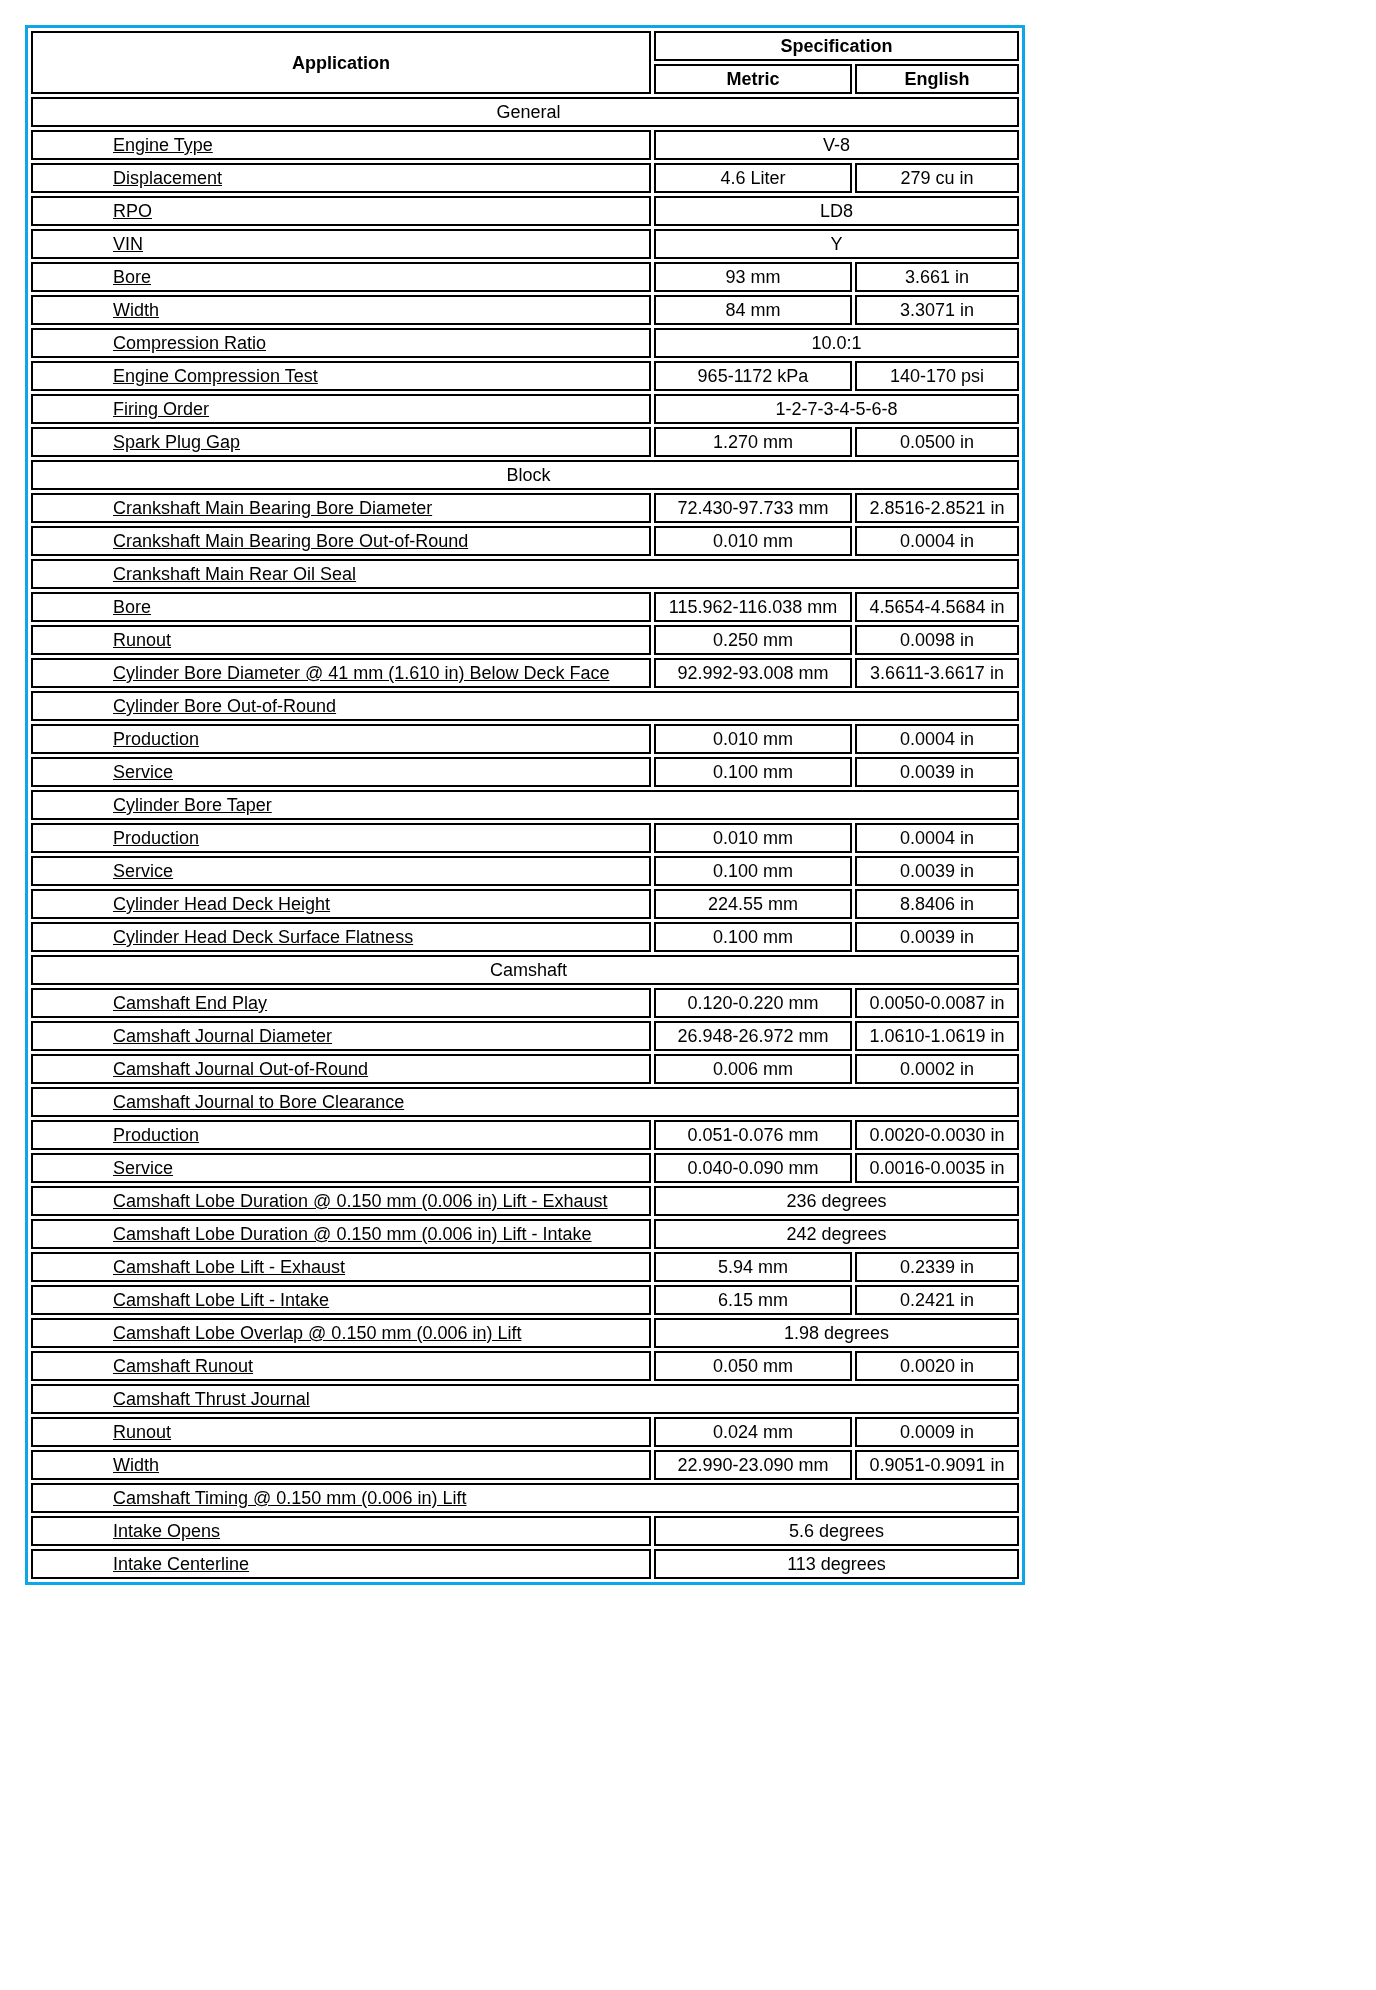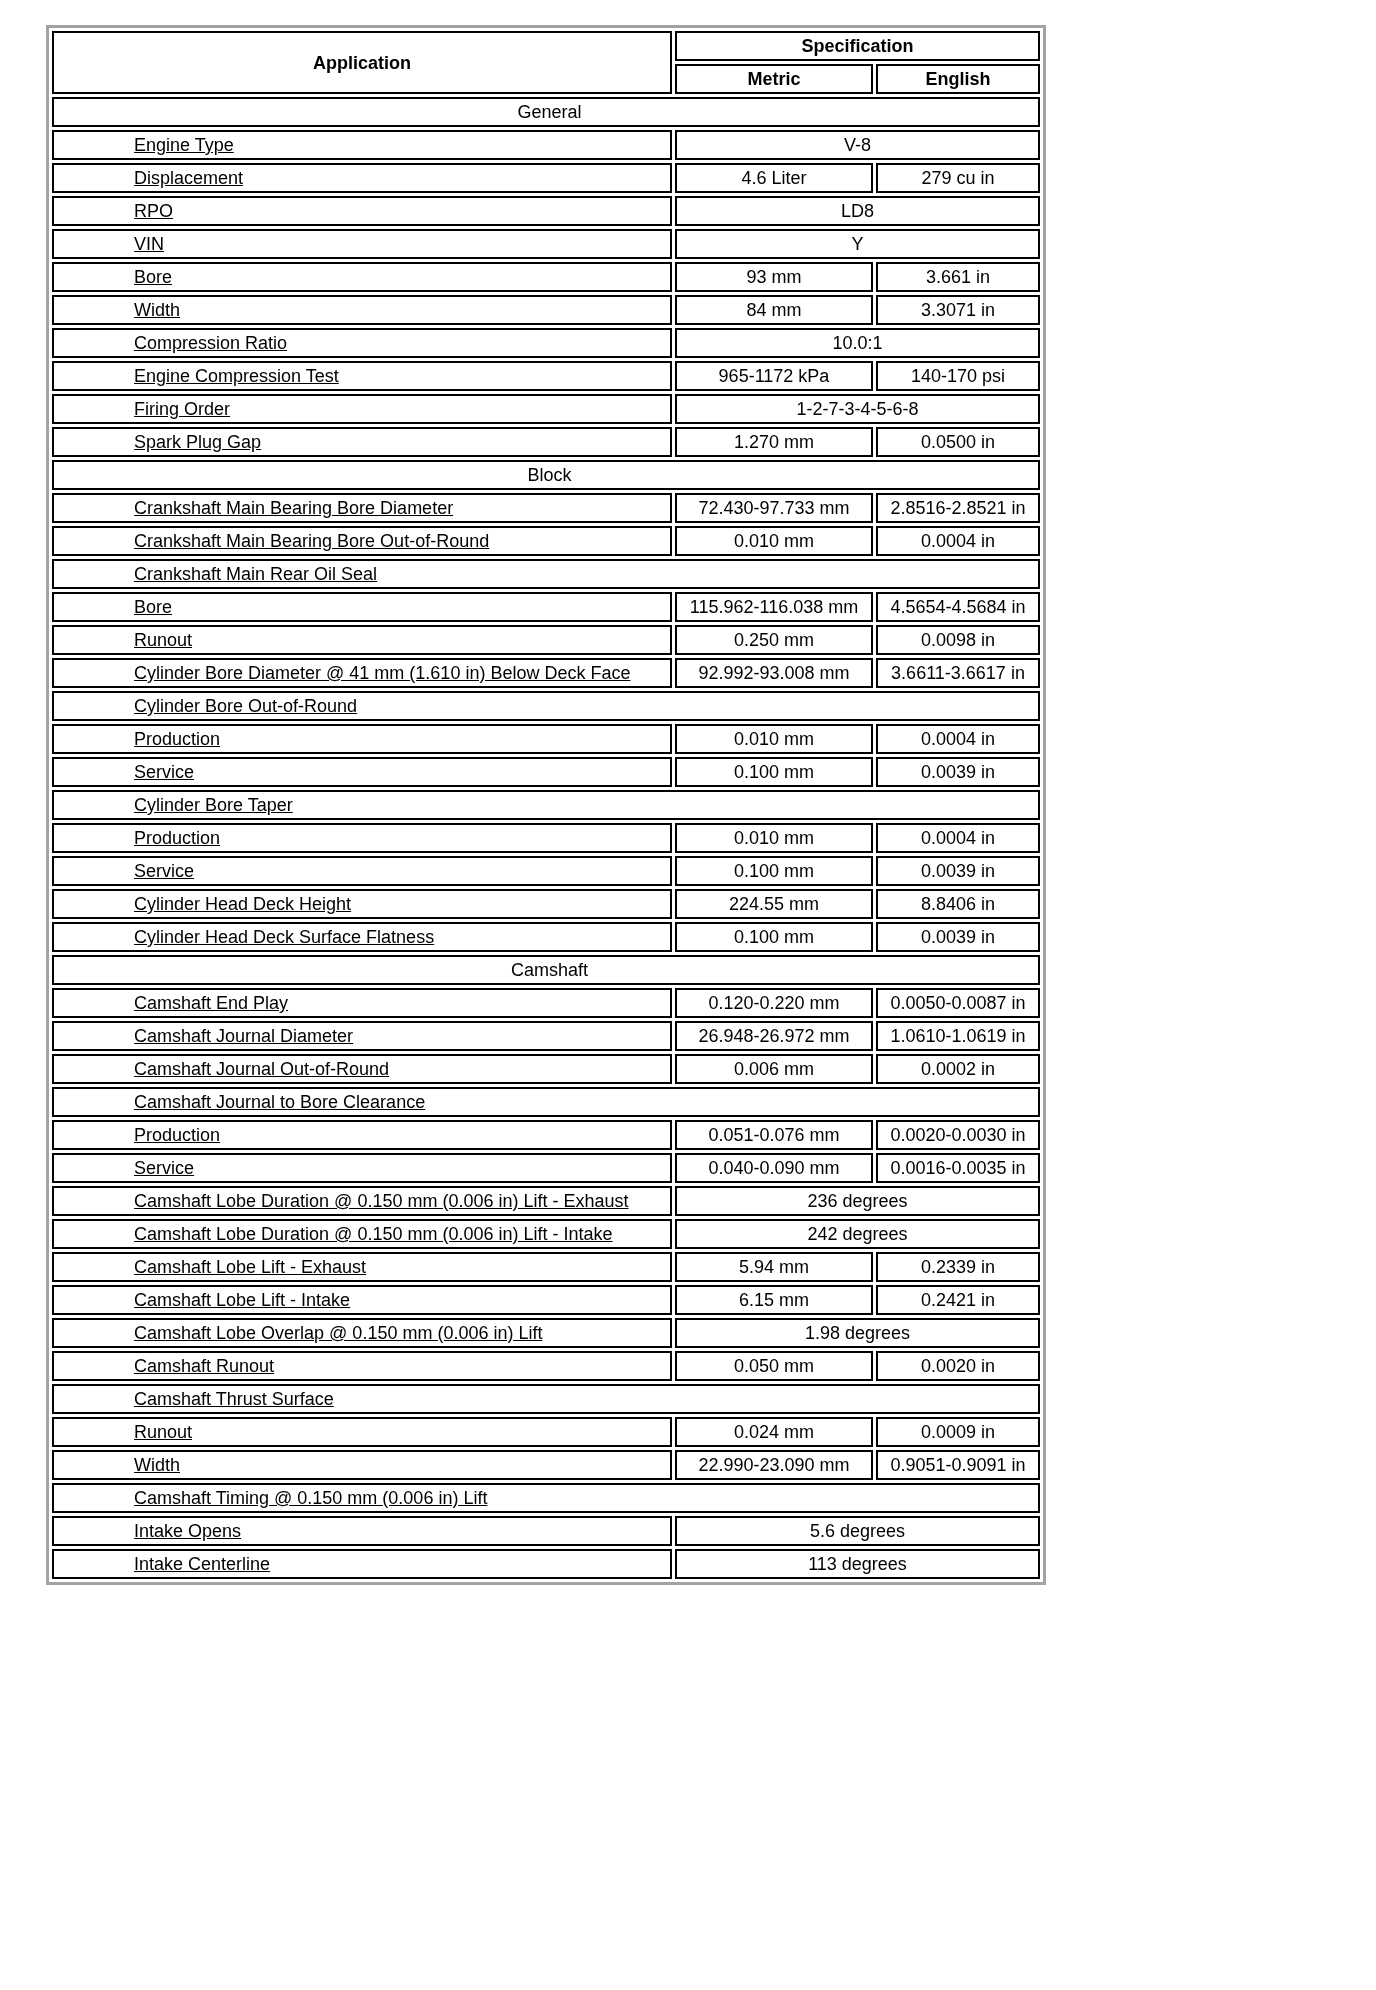--- a/index.html
+++ b/index.html
@@ -12,25 +12,24 @@
     width: 1376px;
     height: 1990px;
     overflow: hidden;
   }
   .page {
     padding: 25px 0 0 25px;
   }
   table.spec-table {
     border-collapse: separate;
     border-spacing: 3px;
-    border: 3px solid #a3a3a3;
+    border: 3px solid #0ea5e9;
     table-layout: fixed;
     width: 1000px;
     background: #ffffff;
-    margin-left: 21px;
   }
   th, td {
     border: 2px solid #000000;
     box-sizing: border-box;
     height: 30px;
     font-size: 18px;
     line-height: 26px;
     padding: 0;
     overflow: hidden;
     white-space: nowrap;
@@ -243,21 +242,21 @@
         <tr>
           <td class="label-cell">Camshaft Lobe Overlap @ 0.150 mm (0.006 in) Lift</td>
           <td class="value-cell" colspan="2">1.98 degrees</td>
         </tr>
         <tr>
           <td class="label-cell">Camshaft Runout</td>
           <td class="value-cell">0.050 mm</td>
           <td class="value-cell">0.0020 in</td>
         </tr>
         <tr>
-          <td class="subheader-cell" colspan="3">Camshaft Thrust Surface</td>
+          <td class="subheader-cell" colspan="3">Camshaft Thrust Journal</td>
         </tr>
         <tr>
           <td class="label-cell">Runout</td>
           <td class="value-cell">0.024 mm</td>
           <td class="value-cell">0.0009 in</td>
         </tr>
         <tr>
           <td class="label-cell">Width</td>
           <td class="value-cell">22.990-23.090 mm</td>
           <td class="value-cell">0.9051-0.9091 in</td>

